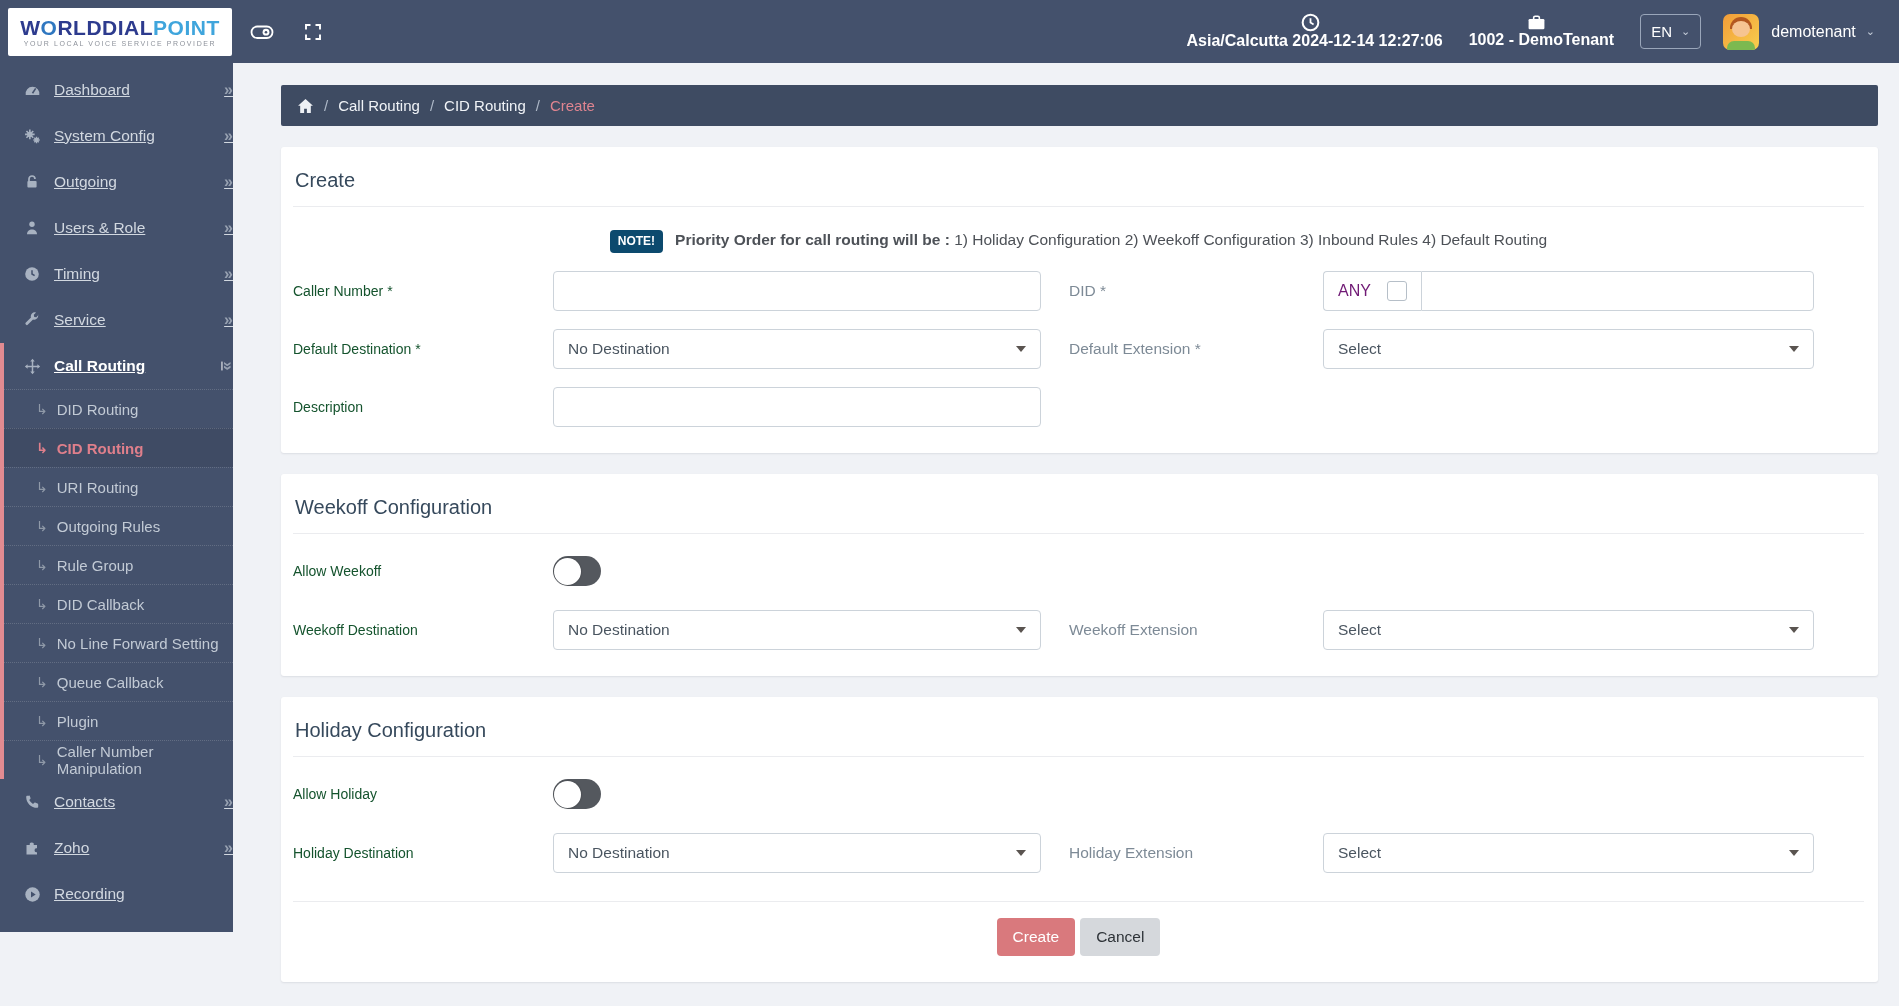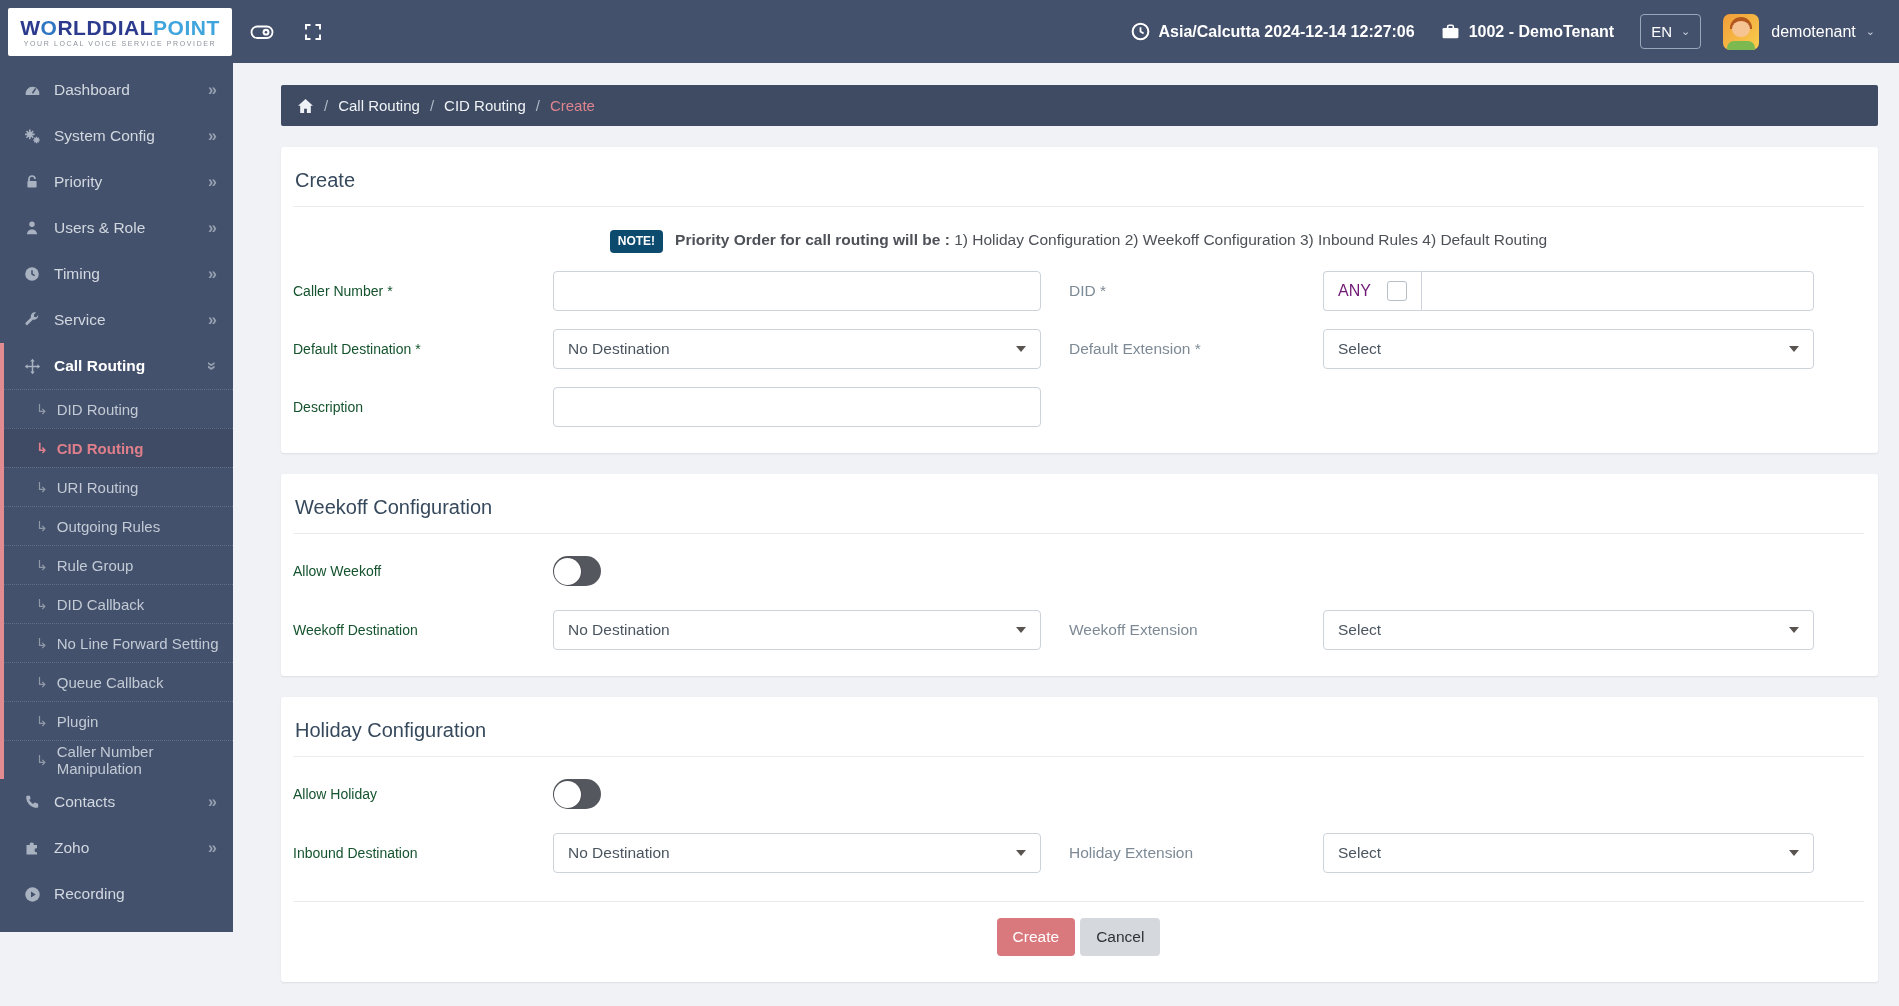--- a/index.html
+++ b/index.html
@@ -13,42 +13,42 @@
   .header { height:63px; background:#44516c; display:flex; align-items:center; position:relative; }
   .logo-box {
     width:224px; height:48px; margin-left:8px; background:#fff; border-radius:2px;
     display:flex; flex-direction:column; align-items:center; justify-content:center; line-height:1; cursor:pointer;
   }
   .logo-line { font-size:21px; font-weight:bold; letter-spacing:.5px; }
   .lw { color:#2d3b8e; } .lo { color:#2f77c0; } .lp { color:#3fa5dc; }
   .logo-tagline { font-size:7px; color:#8d929b; letter-spacing:1.6px; margin-top:2px; }
   .hdr-icon { margin-left:18px; cursor:pointer; display:flex; align-items:center; color:#fff; }
   .header-right { margin-left:auto; display:flex; align-items:center; padding-right:24px; }
-  .hr-group { display:flex; align-items:center; color:#fff; font-weight:bold; font-size:16px; margin-left:26px; }
+  .hr-group { display:flex; align-items:center; color:#fff; font-weight:bold; font-size:16px; margin-left:26px;flex-direction:column; }
   .hr-group svg { margin-right:9px; }
   .lang-box {
     margin-left:26px; border:1px solid #9aa6ba; border-radius:4px; padding:8px 10px;
     display:flex; align-items:center; color:#fff; font-size:15px; cursor:pointer;
   }
   .lang-box .glyph-caret { margin-left:9px; }
   .glyph-caret { color:#c7cfdb; font-size:11px; line-height:1; }
   .avatar { width:36px; height:36px; border-radius:7px; margin-left:22px; position:relative; overflow:hidden;
             background:linear-gradient(135deg,#f29c38,#f8cf4e); cursor:pointer; }
   .av-hair { position:absolute; top:3px; left:7px; width:22px; height:12px; border-radius:11px 11px 0 0; background:#b3571f; }
   .av-face { position:absolute; top:7px; left:9px; width:18px; height:16px; border-radius:50%; background:#f6c492; }
   .av-shirt{ position:absolute; bottom:0; left:4px; width:28px; height:9px; border-radius:7px 7px 0 0; background:#7cb950; }
   .user-menu { display:flex; align-items:center; margin-left:12px; color:#fff; font-size:16px; cursor:pointer; }
   .user-menu .glyph-caret { margin-left:10px; }
 
   
   .layout { display:flex; align-items:flex-start; }
   .sidebar { width:233px; background:#44516c; min-height:869px; padding-top:4px; position:relative; }
   .nav-item {
-    height:46px; display:flex; align-items:center; padding:0 16px 0 20px;
-    color:#d2d8e0; font-size:15.5px; cursor:pointer;
+    height:46px; display:flex; align-items:center; padding:0 0 0 20px;
+    color:#d2d8e0; font-size:15.5px; cursor:pointer;text-decoration:underline;
   }
   .nav-item .nico { width:24px; margin-right:10px; color:#a8b2c1; display:flex; justify-content:center; font-size:16px; }
   .nav-item .nlabel { flex:1; }
   .nav-chevron { color:#97a1b1; font-size:16px; font-weight:bold; }
   .nav-chevron.down { display:inline-block; transform:rotate(90deg); }
   .active-section { position:relative; }
   .active-section::before { content:""; position:absolute; left:0; top:0; bottom:0; width:4px; background:#e28b91; }
   .active-section .nav-item { color:#fff; font-weight:bold; }
   .submenu { list-style:none; margin:0; padding:0; }
   .submenu li {
@@ -189,21 +189,21 @@
       <span class="nlabel">System Config</span>
       <span class="nav-chevron">»</span>
     </div>
     <div class="nav-item">
       <span class="nico">
           <svg width="16" height="16" viewBox="0 0 16 16">
             <path d="M5 7V5a3 3 0 0 1 6 0" fill="none" stroke="currentColor" stroke-width="1.7"></path>
             <rect x="3.4" y="7" width="9.2" height="6.6" rx="1" fill="currentColor"></rect>
           </svg>
         </span>
-      <span class="nlabel">Priority</span>
+      <span class="nlabel">Outgoing</span>
       <span class="nav-chevron">»</span>
     </div>
     <div class="nav-item">
       <span class="nico">
           <svg width="16" height="16" viewBox="0 0 16 16">
             <circle cx="8" cy="4.2" r="2.7" fill="currentColor"></circle>
             <path d="M3 14.2c0-3 2.2-4.7 5-4.7s5 1.7 5 4.7z" fill="currentColor"></path>
           </svg>
         </span>
       <span class="nlabel">Users &amp; Role</span>
@@ -402,21 +402,21 @@
       <div class="card-title">Holiday Configuration</div>
       <div class="frow first">
         <div class="flabel">Allow Holiday</div>
         <div class="fcol1">
           <div class="toggle">
               <div class="knob"></div>
             </div>
         </div>
       </div>
       <div class="frow" style="margin-top:24px;">
-        <div class="flabel">Inbound Destination</div>
+        <div class="flabel">Holiday Destination</div>
         <div class="fcol1">
           <div class="select">
             <span class="sval">No Destination</span>
             <span class="sel-caret"></span>
           </div>
         </div>
         <div class="flabel2">Holiday Extension</div>
         <div class="fcol2">
           <div class="select">
             <span class="sval">Select</span>

